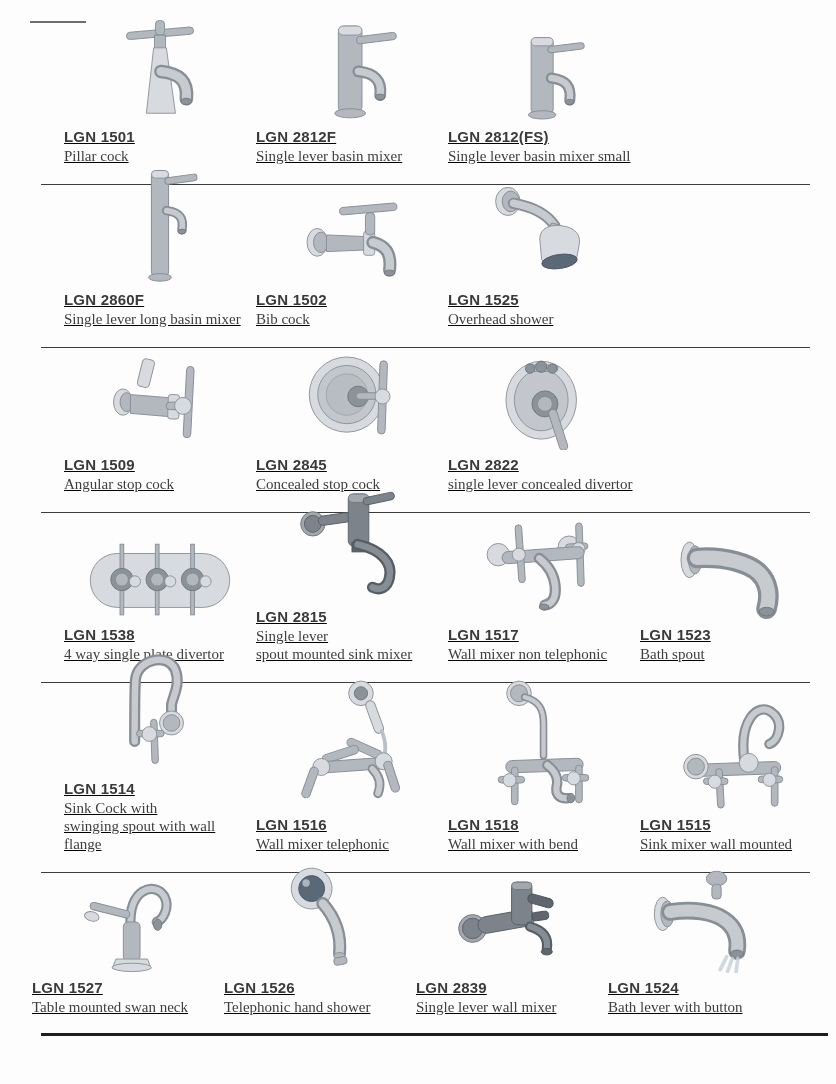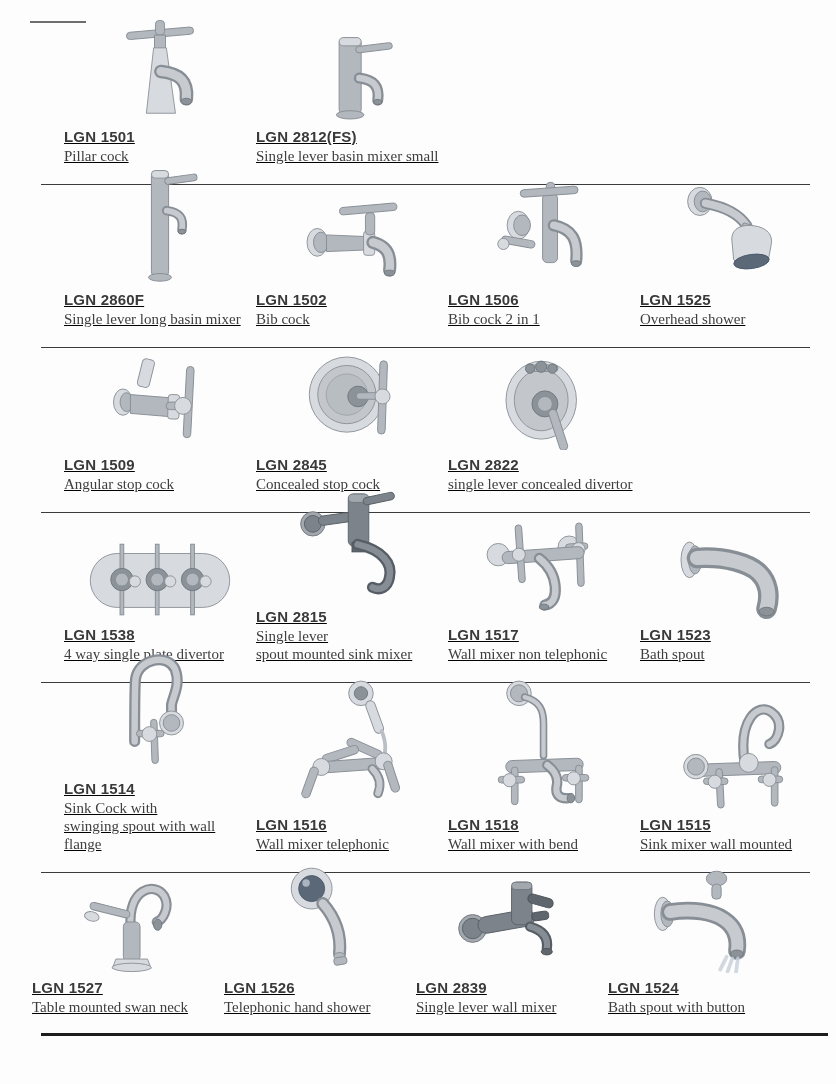--- a/index.html
+++ b/index.html
@@ -55,20 +55,36 @@
             <path class="t2" style="stroke-width:10" d="M56,66 C76,68 86,76 84,96"></path>
             <ellipse class="d" cx="84" cy="99" rx="6" ry="3.5"></ellipse>
           </svg>
         </div>
         <div class="code">LGN 1501</div>
         <div class="desc">Pillar cock</div>
         <div class="desc"></div>
       </div>
       <div class="card">
         <div class="img">
+          <svg width="100" height="112" viewBox="0 0 110 120">
+            <rect class="m" x="40" y="16" width="26" height="96" rx="7"></rect>
+            <rect class="l" x="40" y="16" width="26" height="10" rx="5"></rect>
+            <rect class="m" x="60" y="28" width="44" height="8" rx="4" transform="rotate(-7 60 32)"></rect>
+            <path class="t1" style="stroke-width:13" d="M62,66 C80,68 88,76 86,92"></path>
+            <path class="t2" style="stroke-width:8" d="M62,66 C80,68 88,76 86,92"></path>
+            <ellipse class="d" cx="86" cy="94" rx="5" ry="3"></ellipse>
+            <ellipse class="m" cx="53" cy="112" rx="17" ry="5"></ellipse>
+          </svg>
+        </div>
+        <div class="code">LGN 2812F</div>
+        <div class="desc">Single lever basin mixer</div>
+        <div class="desc"></div>
+      </div>
+      <div class="card">
+        <div class="img">
           <svg width="92" height="98" viewBox="0 0 100 105">
             <rect class="m" x="36" y="14" width="24" height="84" rx="6"></rect>
             <rect class="l" x="36" y="14" width="24" height="9" rx="4.5"></rect>
             <rect class="m" x="54" y="24" width="40" height="7" rx="3.5" transform="rotate(-7 54 27)"></rect>
             <path class="t1" style="stroke-width:12" d="M58,58 C74,60 80,67 78,82"></path>
             <path class="t2" style="stroke-width:7" d="M58,58 C74,60 80,67 78,82"></path>
             <ellipse class="d" cx="78" cy="84" rx="4.5" ry="2.8"></ellipse>
             <ellipse class="m" cx="48" cy="98" rx="15" ry="4.5"></ellipse>
           </svg>
         </div>
@@ -104,39 +120,20 @@
             <rect class="l" x="70" y="52" width="12" height="26" rx="3"></rect>
             <rect class="m" x="72" y="32" width="10" height="24" rx="4"></rect>
             <rect class="m" x="44" y="24" width="62" height="8" rx="4" transform="rotate(-5 75 28)"></rect>
             <path class="t1" style="stroke-width:14" d="M80,64 C96,68 100,78 98,94"></path>
             <path class="t2" style="stroke-width:9" d="M80,64 C96,68 100,78 98,94"></path>
             <ellipse class="d" cx="98" cy="97" rx="5.5" ry="3"></ellipse>
           </svg>
         </div>
         <div class="code">LGN 1502</div>
         <div class="desc">Bib cock</div>
-        <div class="desc"></div>
-      </div>
-      <div class="card">
-        <div class="img">
-          <svg width="108" height="112" viewBox="0 0 115 120">
-            <ellipse class="l" cx="30" cy="56" rx="12" ry="15"></ellipse>
-            <ellipse class="m" cx="34" cy="56" rx="9" ry="11"></ellipse>
-            <rect class="m" x="56" y="22" width="16" height="74" rx="5"></rect>
-            <rect class="m" x="60" y="10" width="9" height="14" rx="4"></rect>
-            <rect class="m" x="32" y="16" width="62" height="8" rx="4" transform="rotate(-4 63 20)"></rect>
-            <rect class="m" x="12" y="70" width="36" height="8" rx="4" transform="rotate(10 30 74)"></rect>
-            <circle class="l" cx="14" cy="76" r="6"></circle>
-            <path class="t1" style="stroke-width:13" d="M68,56 C88,60 94,72 92,94"></path>
-            <path class="t2" style="stroke-width:8" d="M68,56 C88,60 94,72 92,94"></path>
-            <ellipse class="d" cx="92" cy="97" rx="5" ry="3"></ellipse>
-          </svg>
-        </div>
-        <div class="code">LGN 1506</div>
-        <div class="desc">Bib cock 2 in 1</div>
         <div class="desc"></div>
       </div>
       <div class="card">
         <div class="img">
           <svg width="118" height="108" viewBox="0 0 125 115">
             <ellipse class="l" cx="24" cy="26" rx="13" ry="15"></ellipse>
             <ellipse class="m" cx="27" cy="26" rx="9" ry="11"></ellipse>
             <path class="t1" style="stroke-width:12" d="M30,28 C52,32 66,40 74,52"></path>
             <path class="t2" style="stroke-width:8" d="M30,28 C52,32 66,40 74,52"></path>
             <rect class="m" x="68" y="50" width="12" height="12" rx="3" transform="rotate(20 74 56)"></rect>
@@ -428,19 +425,19 @@
             <ellipse class="m" cx="23" cy="52" rx="7" ry="14"></ellipse>
             <path class="t1" style="stroke-width:19" d="M26,50 C50,46 72,50 84,58 C96,66 100,78 98,92"></path>
             <path class="t2" style="stroke-width:13" d="M26,50 C50,46 72,50 84,58 C96,66 100,78 98,92"></path>
             <ellipse class="d" cx="98" cy="95" rx="7" ry="4"></ellipse>
             <path class="water" d="M93,100 L88,114"></path>
             <path class="water" d="M99,100 L97,115"></path>
             <path class="water" d="M87,98 L80,112"></path>
           </svg>
         </div>
         <div class="code">LGN 1524</div>
-        <div class="desc">Bath spout with button</div>
+        <div class="desc">Bath lever with button</div>
         <div class="desc"></div>
       </div>
     </div>
 
   </div>
 </div>
 
 </body></html>

